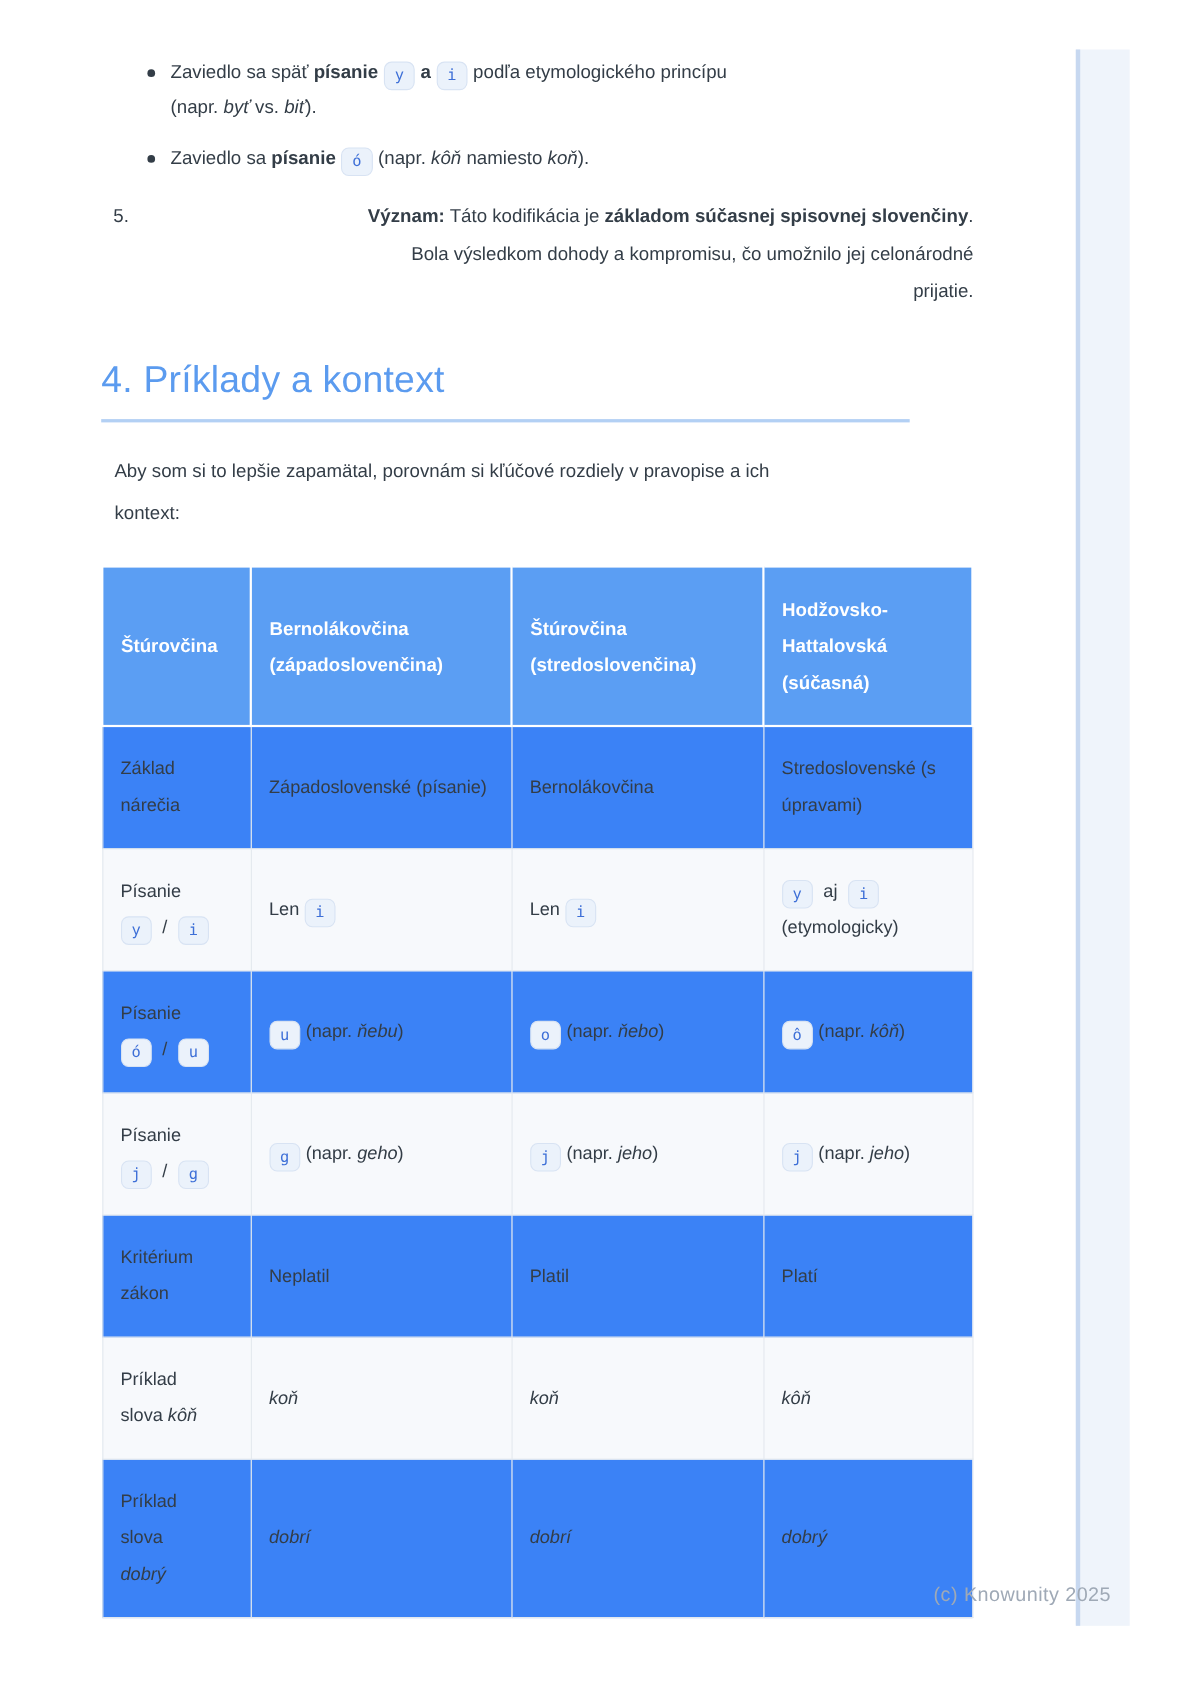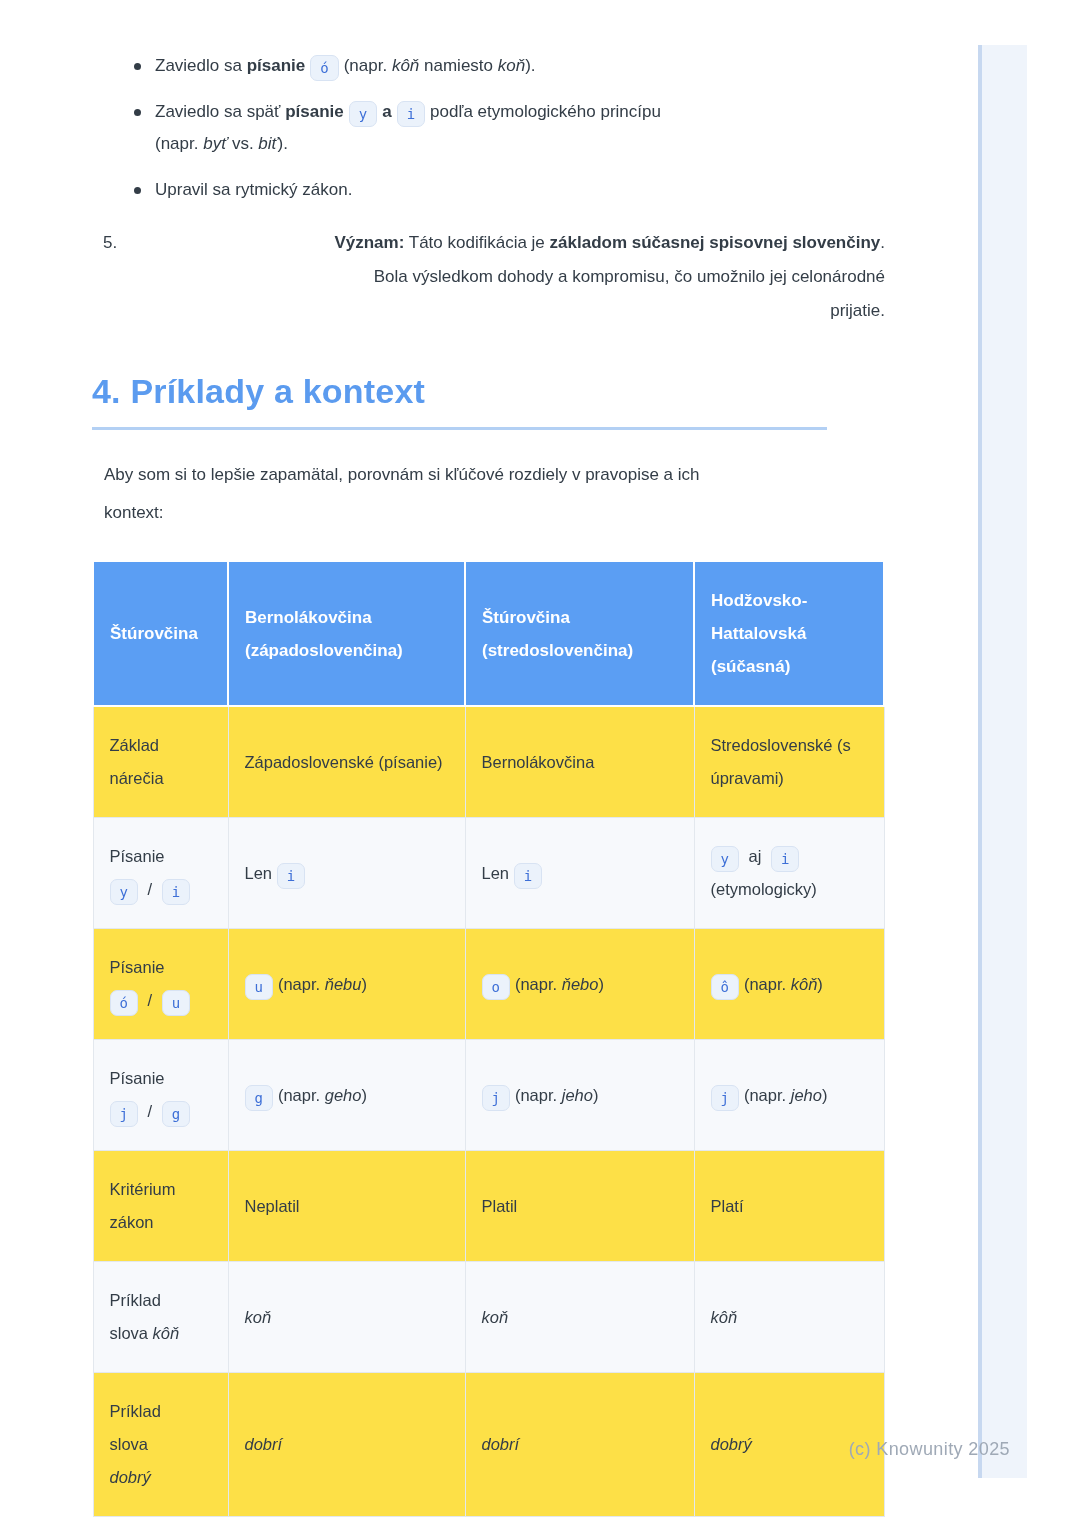--- a/index.html
+++ b/index.html
@@ -23,21 +23,21 @@
   }
 
   
   .numbered{margin-top:20px;position:relative;font-size:17px;line-height:34px;}
   .numbered .marker{position:absolute;left:11px;top:0;}
   .numbered .ntext{display:block;margin-left:33px;text-align:right;}
 
   
   h2.section{
     margin:44px 0 0 0;
-    font-size:34px;line-height:38px;font-weight:bold;
+    font-size:34px;line-height:38px;font-weight:normal;
     color:#5b9bef;letter-spacing:0.2px;
   }
   .heading-rule{
     height:3px;background:#b3d0f4;border:none;
     width:735px;margin:17px 0 0 0;
   }
 
   
   .intro{margin:26px 0 0 12px;font-size:17px;line-height:38px;}
 
@@ -64,21 +64,21 @@
     border:2px solid #ffffff;
     font-size:17px;font-weight:bold;line-height:33px;
     text-align:left;vertical-align:middle;
     padding:22px 16px;
   }
   table.cmp td{
     border:1px solid #e3e8ee;
     font-size:16.5px;line-height:33px;
     text-align:left;vertical-align:middle;
     padding:22px 16px;
-    background:#fde047;
+    background:#3b82f6;
   }
   table.cmp tr.striped td{background:#f7f9fc;}
   table.cmp td .chip{margin:0 5px 0 0;}
   table.cmp td .chip + .chip{margin-left:5px;}
 
   
   .scroll-strip{
     position:absolute;left:978px;top:45px;width:45px;height:1433px;
     background:#eff4fb;border-left:4px solid #c7d8f0;
   }
@@ -87,23 +87,22 @@
   .copyright{
     position:absolute;right:70px;bottom:68px;
     font-size:18px;color:#9fa9b6;letter-spacing:0.4px;
   }
 </style>
 </head>
 <body>
 
 <div class="content">
   <ul class="bullets" id="bullet-list">
+      <li>Zaviedlo sa späť <strong>písanie</strong><span class="chip">y</span><strong>a</strong><span class="chip">i</span>podľa etymologického princípu<br>(napr. <em>byť</em> vs. <em>biť</em>).</li>
       <li>Zaviedlo sa <strong>písanie</strong><span class="chip">ó</span>(napr. <em>kôň</em> namiesto <em>koň</em>).</li>
-      <li>Zaviedlo sa späť <strong>písanie</strong><span class="chip">y</span><strong>a</strong><span class="chip">i</span>podľa etymologického princípu<br>(napr. <em>byť</em> vs. <em>biť</em>).</li>
-      <li>Upravil sa rytmický zákon.</li>
     </ul>
 
   <div class="numbered">
     <span class="marker">5.</span>
     <span class="ntext"><strong>Význam:</strong> Táto kodifikácia je <strong>základom súčasnej spisovnej slovenčiny</strong>.<br>Bola výsledkom dohody a kompromisu, čo umožnilo jej celonárodné<br>prijatie.</span>
   </div>
 
   <h2 class="section">4. Príklady a kontext</h2>
   <hr class="heading-rule">
 

